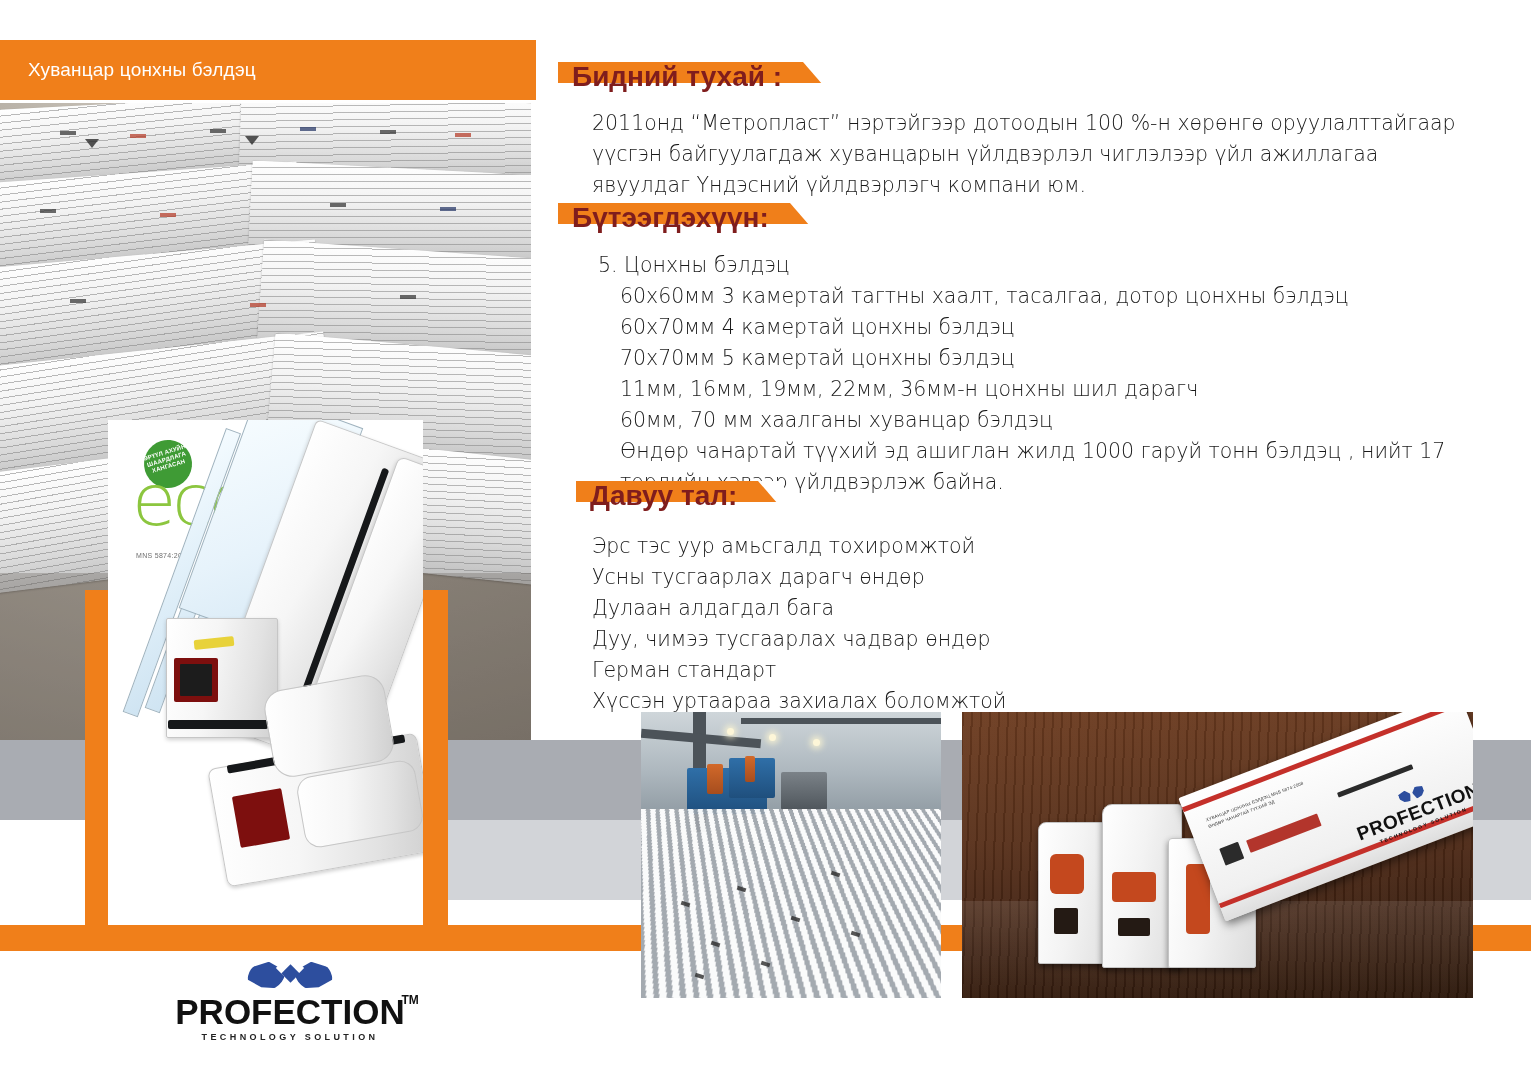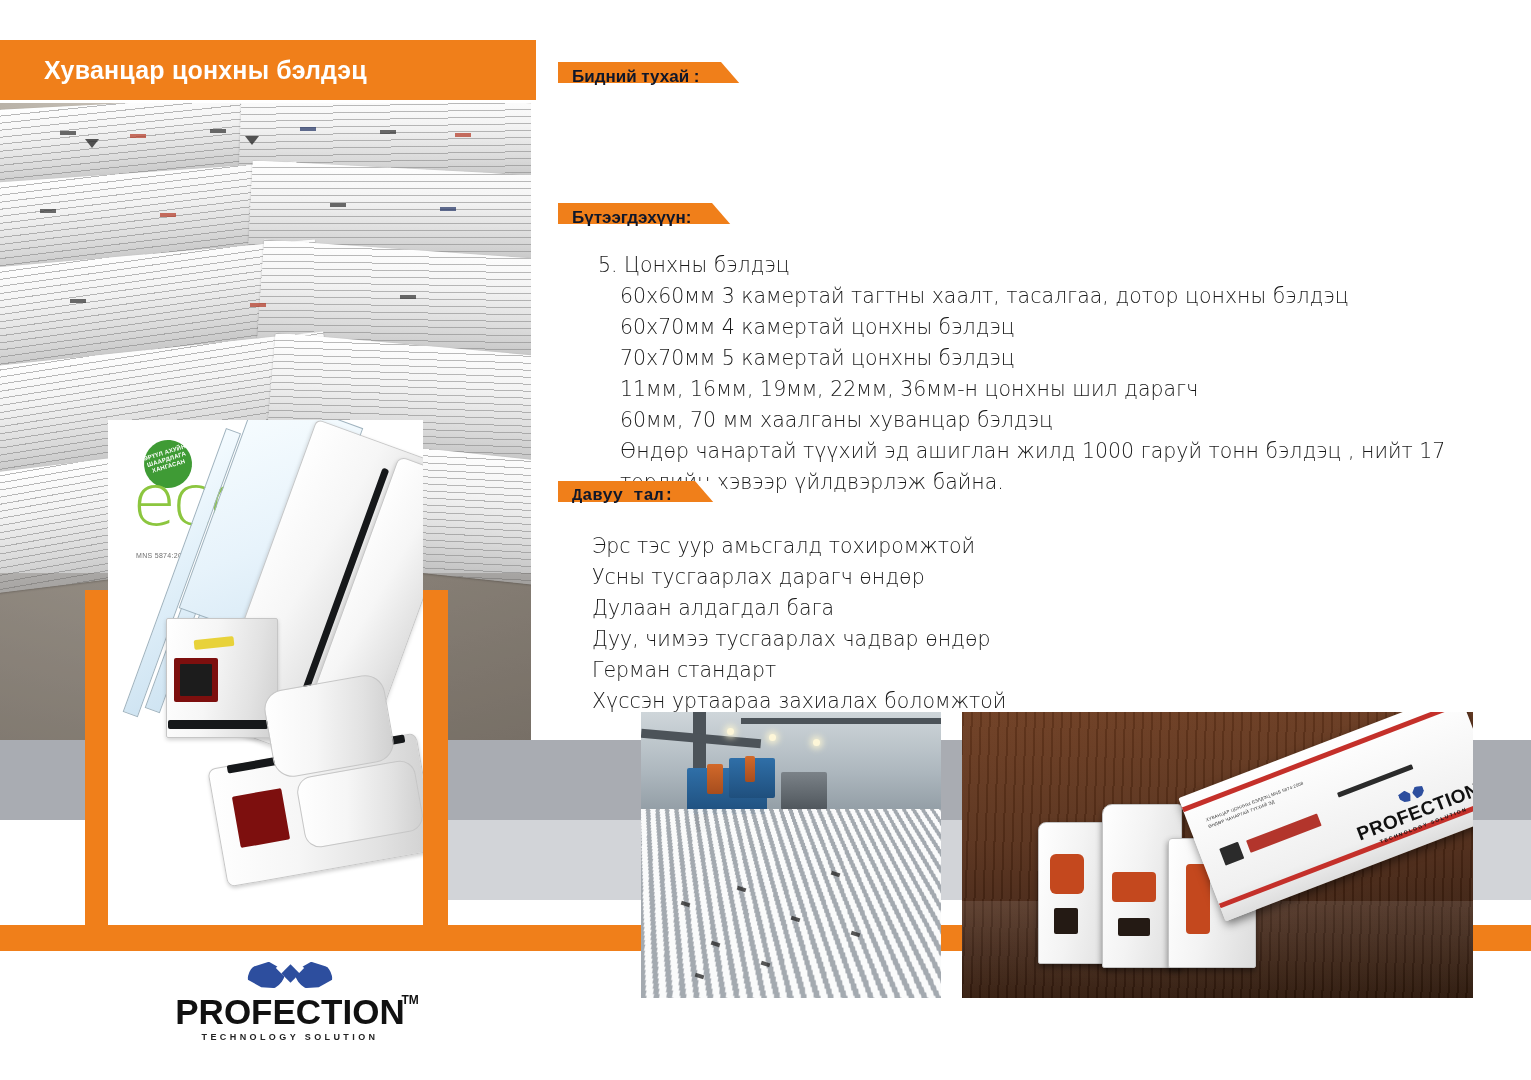--- a/index.html
+++ b/index.html
@@ -22,26 +22,26 @@
   .title-bar {
     position: absolute;
     left: 0;
     top: 40px;
     width: 536px;
     height: 60px;
     background: #F07F1A;
   }
   .title-bar .title-text {
     position: absolute;
-    left: 44px;
+    left: 28px;
     top: 50%;
     transform: translateY(-50%);
     color: #ffffff;
-    font-size: 25px;
-    font-weight: bold;
+    font-size: 19px;
+    font-weight: normal;
     letter-spacing: 0.2px;
     white-space: nowrap;
   }
 
   
   .photo-stack {
     position: absolute;
     left: 0;
     top: 103px;
     width: 531px;
@@ -345,42 +345,42 @@
     color: #222222;
     font-weight: bold;
     margin-top: 3px;
   }
 
   
   .ribbon {
     position: absolute;
     height: 21px;
     background: #F07F1A;
-    color: #0f172a;
-    font-size: 17px;
+    color: #7f1d1d;
+    font-size: 28px;
     font-weight: bold;
     line-height: 30px;
     padding-left: 14px;
     padding-right: 46px;
     box-sizing: border-box;
     white-space: nowrap;
   }
   .ribbon::after {
     content: "";
     position: absolute;
     right: -1px;
     top: 0;
     width: 0;
     height: 0;
     border-top: 30px solid #ffffff;
     border-left: 26px solid transparent;
   }
   .ribbon.r-about { left: 558px; top: 62px; }
   .ribbon.r-products { left: 558px; top: 203px; }
-  .ribbon.r-adv { left: 558px; top: 481px; font-family: Liberation Mono, monospace; }
+  .ribbon.r-adv { left: 576px; top: 481px; }
 
   .body-text {
     position: absolute;
     color: #1a1a1a;
     font-family: "DejaVu Sans", sans-serif;
     font-weight: 300;
     font-size: 20.5px;
     line-height: 31px;
     white-space: pre-wrap;
   }
@@ -673,20 +673,23 @@
       <div class="wing-diamond-in"></div>
     </div>
     <div class="logo-word">
       <span>PROFECTION</span>
       <span class="logo-tm">TM</span>
     </div>
     <div class="logo-sub">TECHNOLOGY SOLUTION</div>
   </div>
 
   <div class="ribbon r-about">Бидний тухай :</div>
+  <div class="body-text about-text">2011онд “Метропласт” нэртэйгээр дотоодын 100 %-н хөрөнгө оруулалттайгаар
+үүсгэн байгуулагдаж хуванцарын үйлдвэрлэл чиглэлээр үйл ажиллагаа
+явуулдаг Үндэсний үйлдвэрлэгч компани юм.</div>
 
   <div class="ribbon r-products">Бүтээгдэхүүн:</div>
   <div class="body-text prod-num">5. Цонхны бэлдэц</div>
   <div class="body-text prod-list">60х60мм 3 камертай тагтны хаалт, тасалгаа, дотор цонхны бэлдэц
 60х70мм 4 камертай цонхны бэлдэц
 70х70мм 5 камертай цонхны бэлдэц
 11мм, 16мм, 19мм, 22мм, 36мм-н цонхны шил дарагч
 60мм, 70 мм хаалганы хуванцар бэлдэц
 Өндөр чанартай түүхий эд ашиглан жилд 1000 гаруй тонн бэлдэц , нийт 17
 төрлийн хэвээр үйлдвэрлэж байна.</div>

